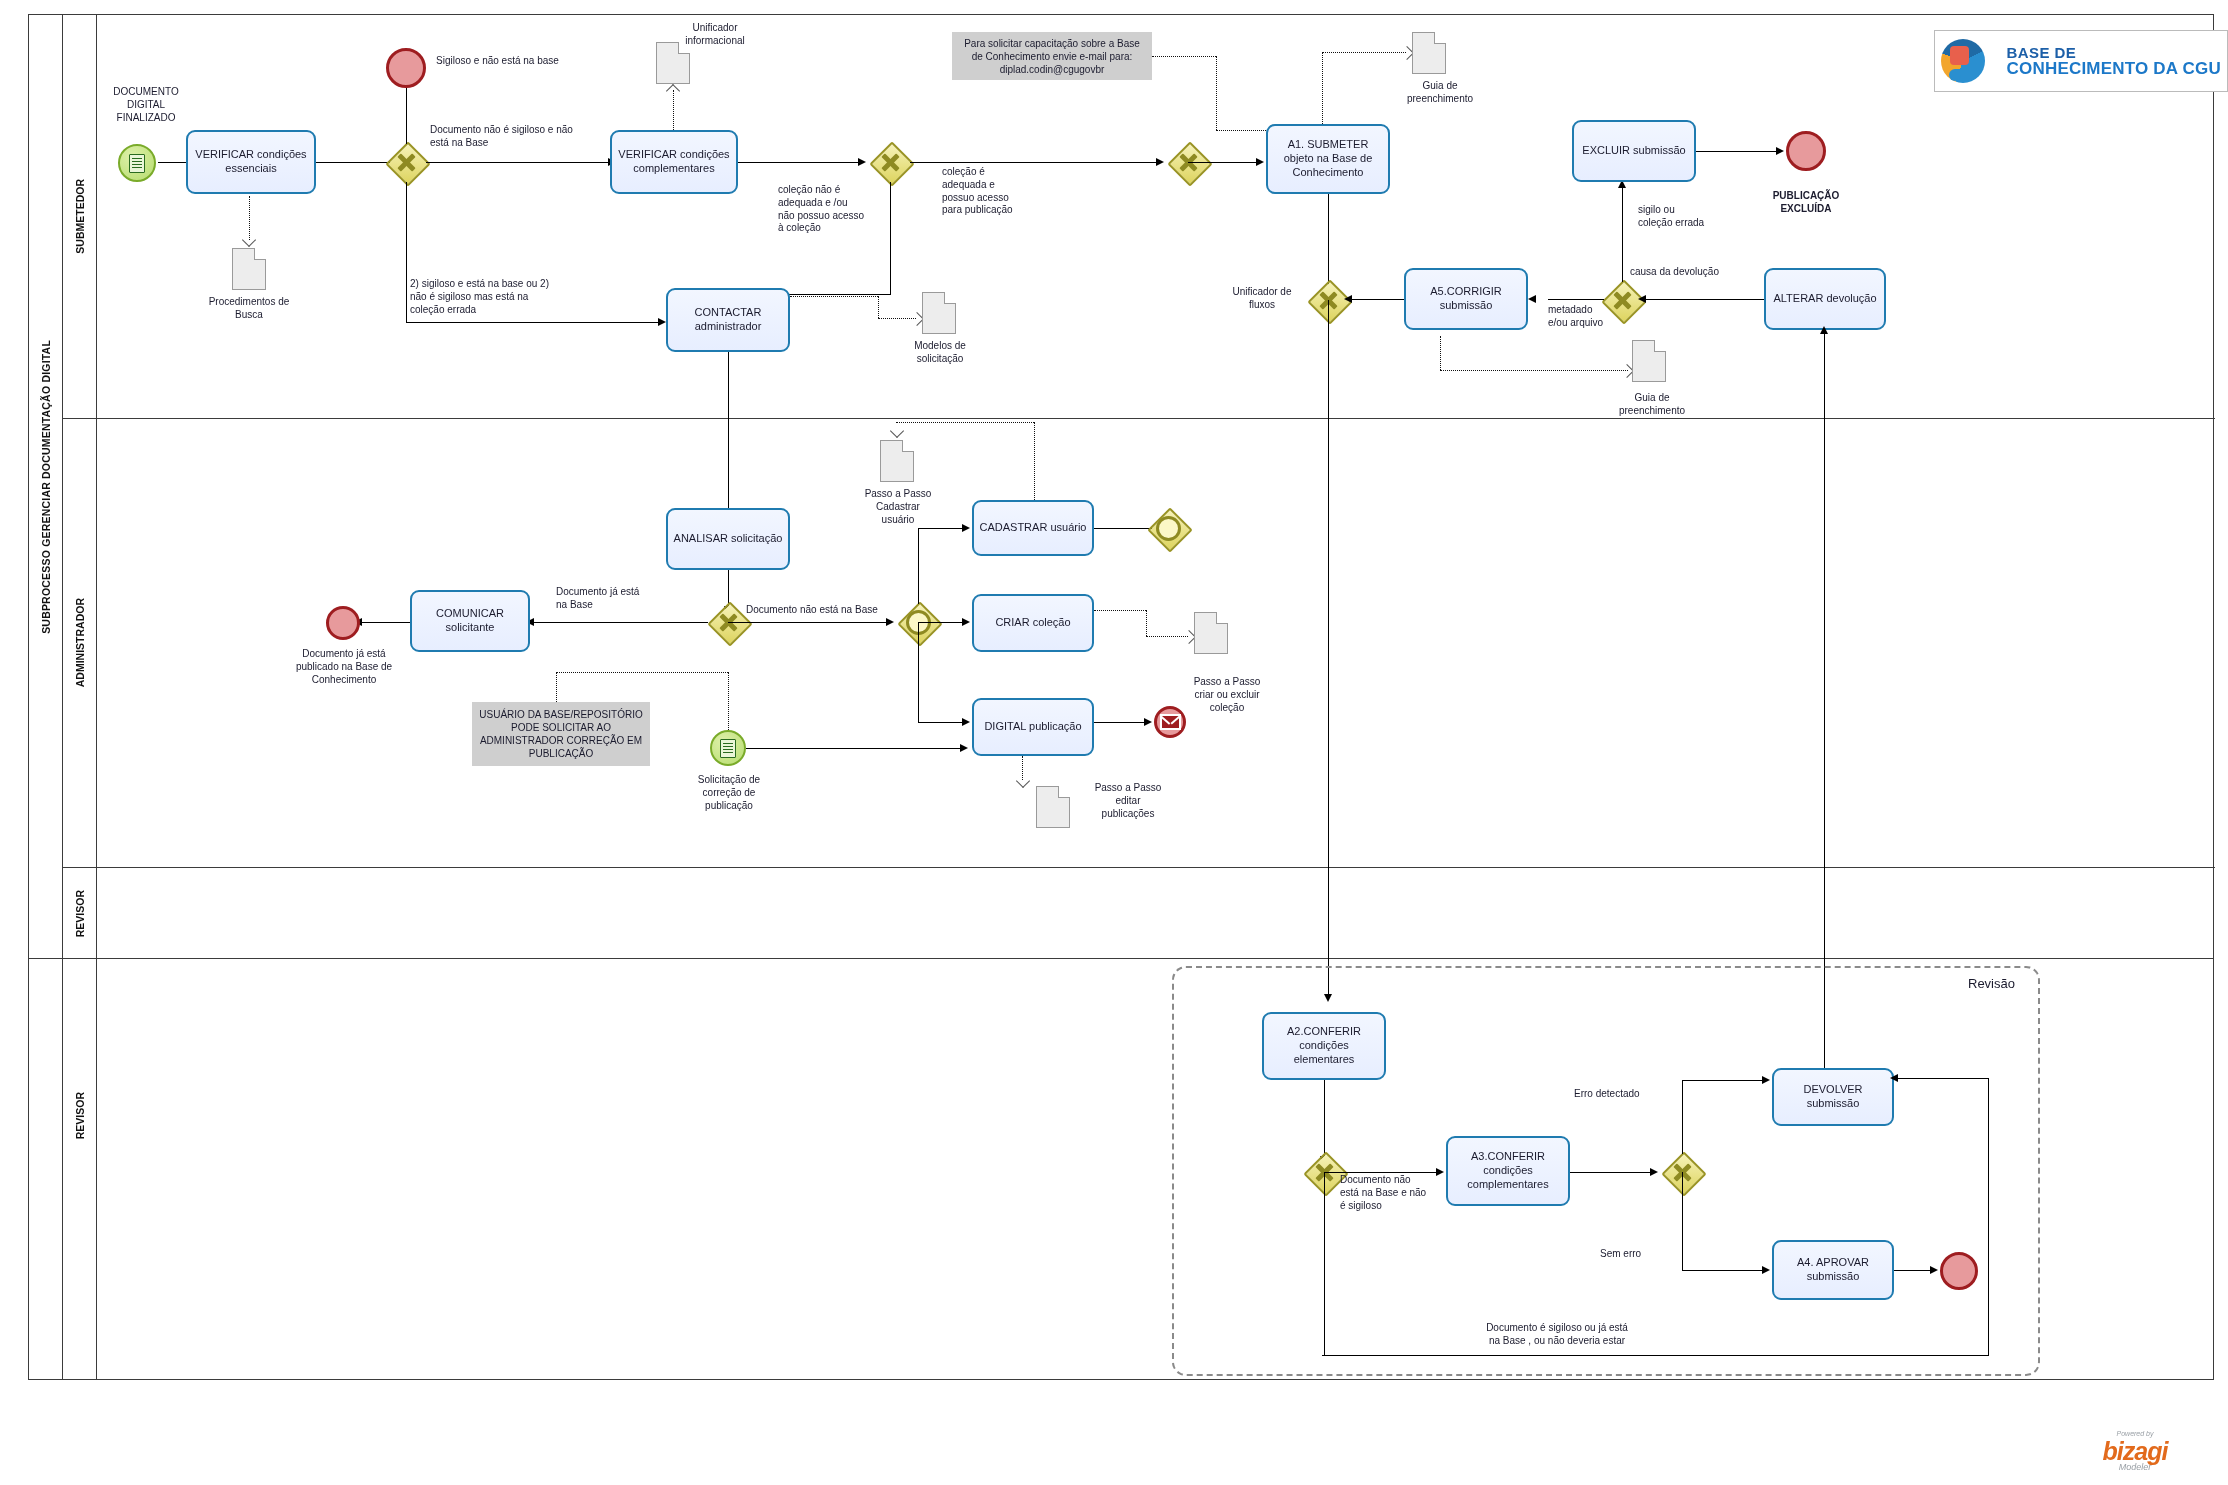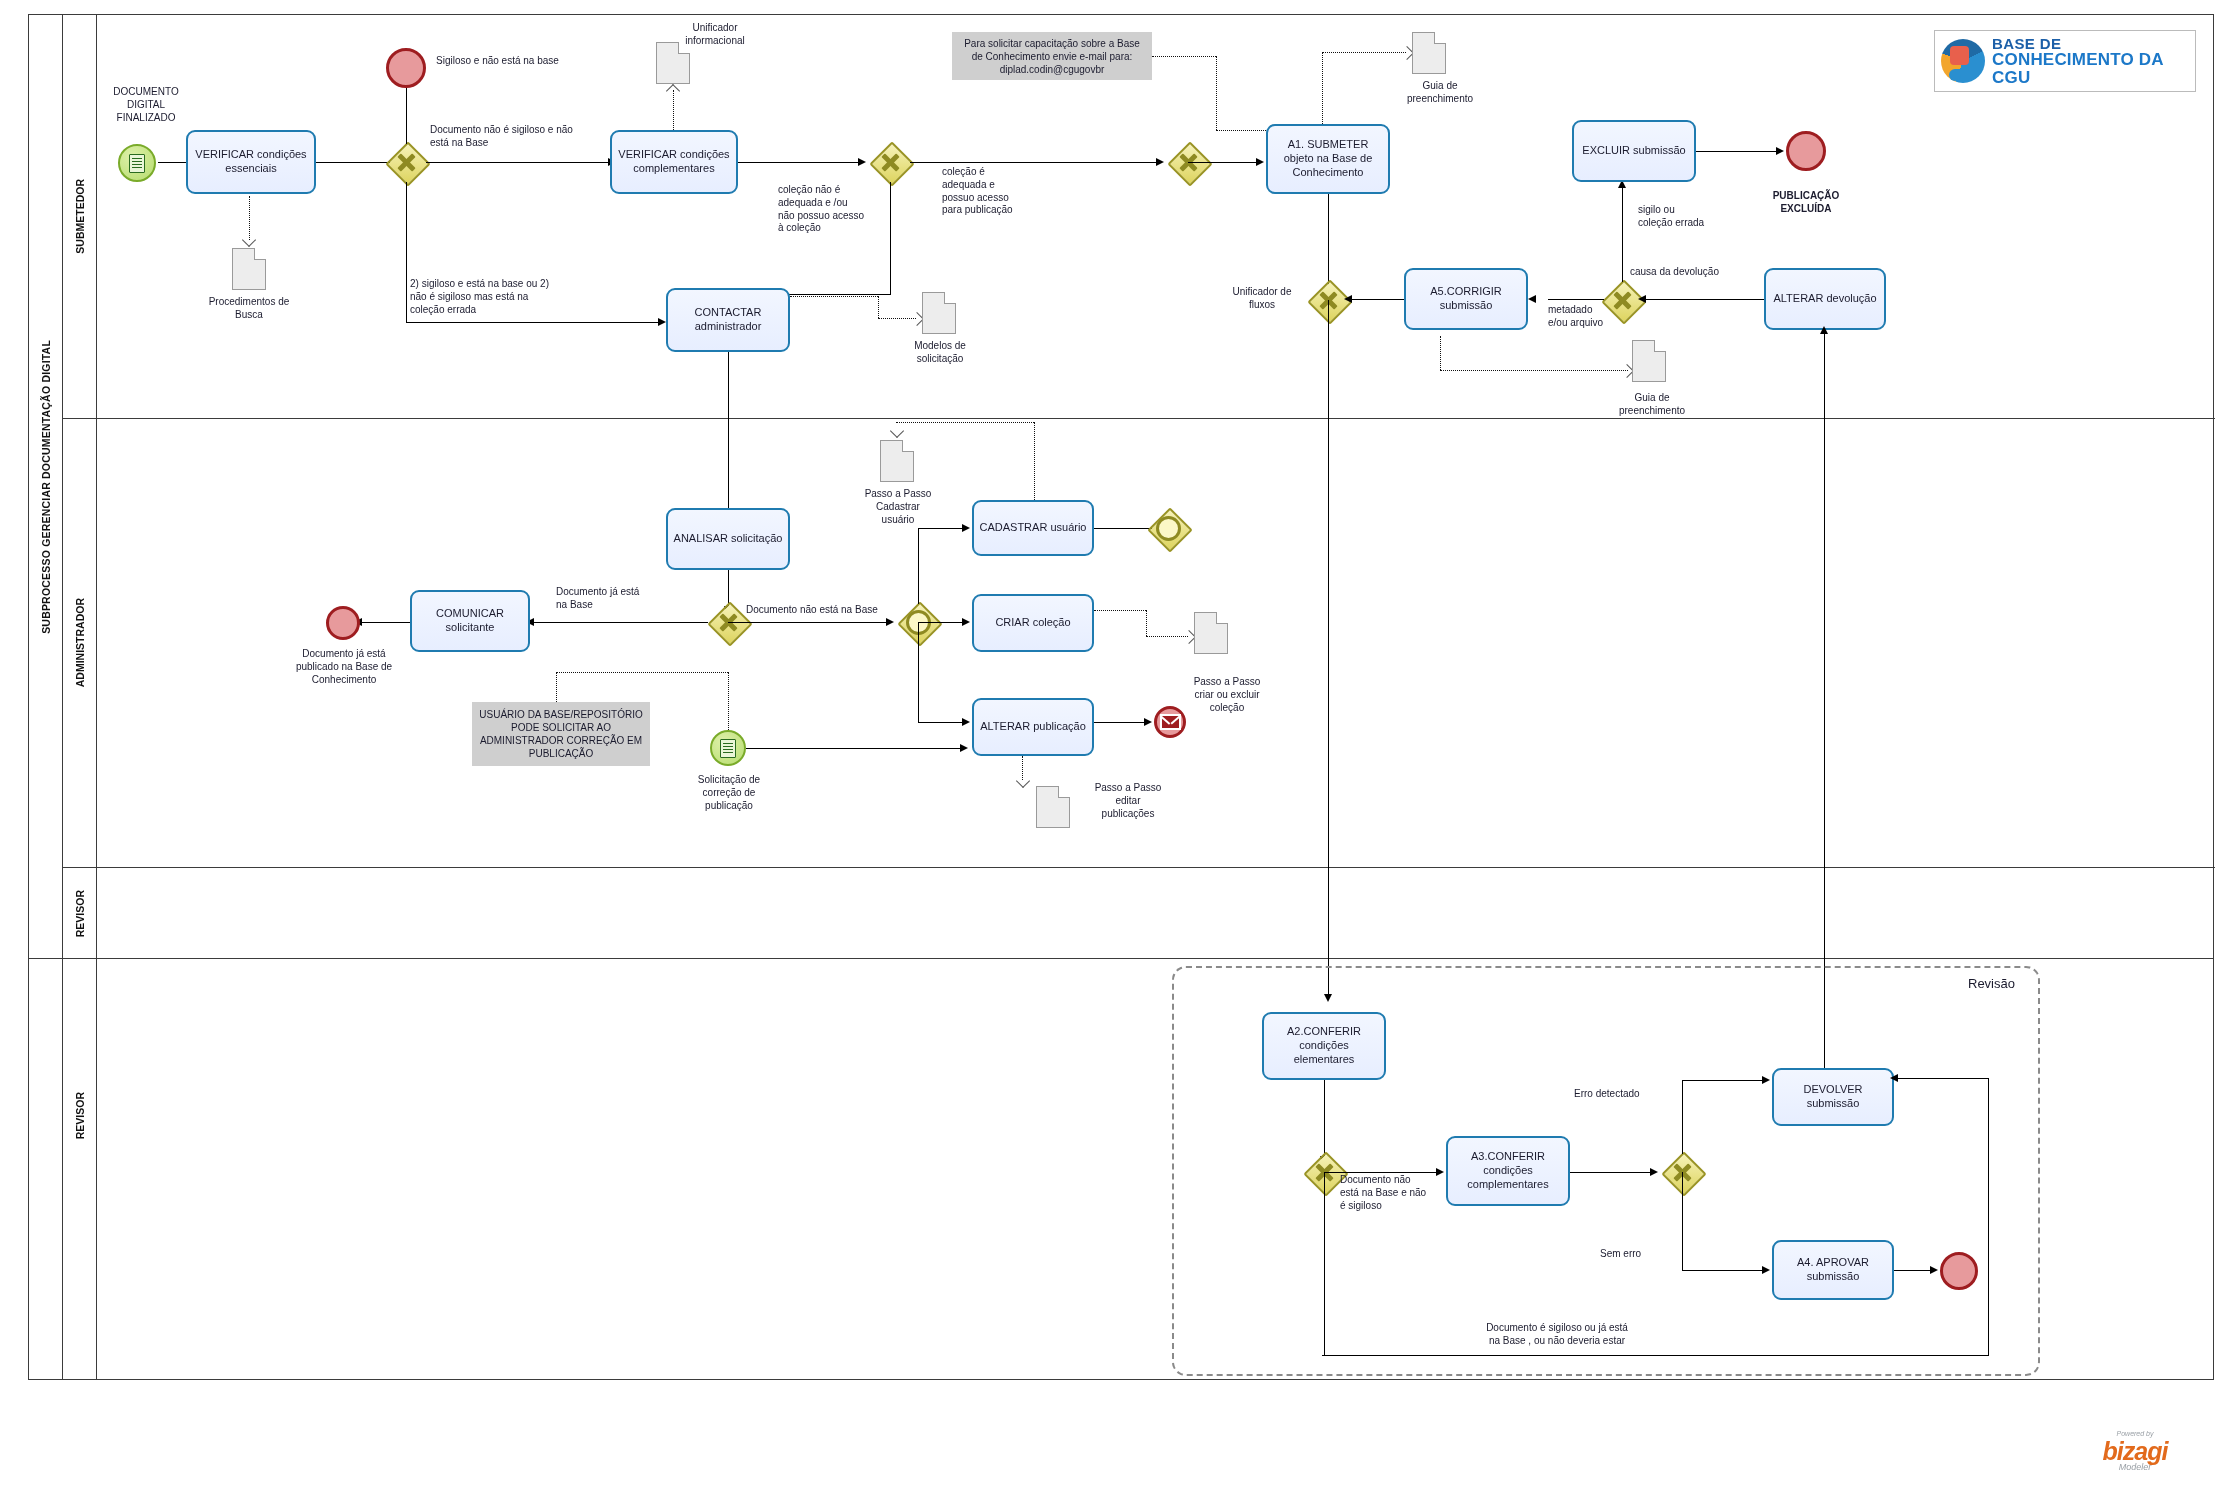--- a/index.html
+++ b/index.html
@@ -420,21 +420,21 @@
   <div class="oar r" style="left:1184px;top:632px;"></div>
   <div class="dobj" style="left:1194px;top:612px;"></div>
   <div class="lbl c" style="left:1172px;top:676px;width:110px;">Passo a Passo
 criar ou excluir
 coleção</div>
 
   <div class="ln lv" style="left:918px;top:622px;height:100px;"></div>
   <div class="ln lh" style="left:918px;top:722px;width:46px;"></div>
   <div class="ar r" style="left:962px;top:718px;"></div>
   <div class="task" style="left:972px;top:698px;width:122px;height:58px;">
-    <span style="white-space:pre-line">ALTERAR publicação</span>
+    <span style="white-space:pre-line">DIGITAL publicação</span>
   </div>
   <div class="ln lh" style="left:1094px;top:722px;width:52px;"></div>
   <div class="ar r" style="left:1144px;top:718px;"></div>
   <div class="ev endmsg" style="left:1154px;top:706px;width:32px;height:32px;">
     <span class="env-glyph"></span>
   </div>
 
   <div class="dot-v" style="left:1022px;top:756px;height:24px;"></div>
   <div class="oar d" style="left:1018px;top:776px;"></div>
   <div class="dobj" style="left:1036px;top:786px;"></div>
@@ -529,21 +529,21 @@
 
   <div class="ln lv" style="left:1988px;top:1078px;height:278px;"></div>
   <div class="ln lh" style="left:1322px;top:1355px;width:667px;"></div>
   <div class="ln lh" style="left:1894px;top:1078px;width:94px;"></div>
   <div class="ar l" style="left:1890px;top:1074px;"></div>
 
   <div class="lbl c" style="left:1432px;top:1322px;width:250px;">Documento é sigiloso ou já está
 na Base , ou não deveria estar</div>
   <div class="ln lv" style="left:1324px;top:1172px;height:184px;"></div>
 
-  <div class="logo" style="left:1934px;top:30px;width:262px;height:62px;justify-content:space-between;">
+  <div class="logo" style="left:1934px;top:30px;width:294px;height:62px;justify-content:space-between;">
     <div class="puz"></div>
     <div class="ltxt">
       <div class="l1">BASE DE</div>
       <div class="l2">CONHECIMENTO DA CGU</div>
     </div>
   </div>
 
   <div class="biz" style="left:2060px;top:1430px;width:150px;">
     <div class="p">Powered by</div>
     <div class="b">bizagi</div>

